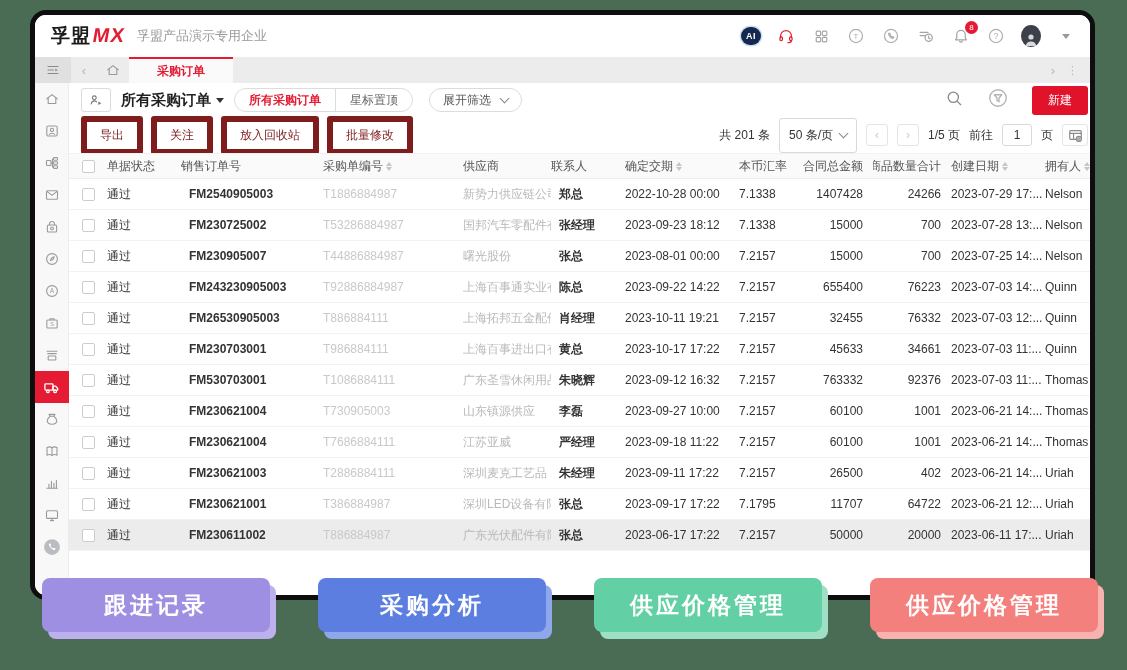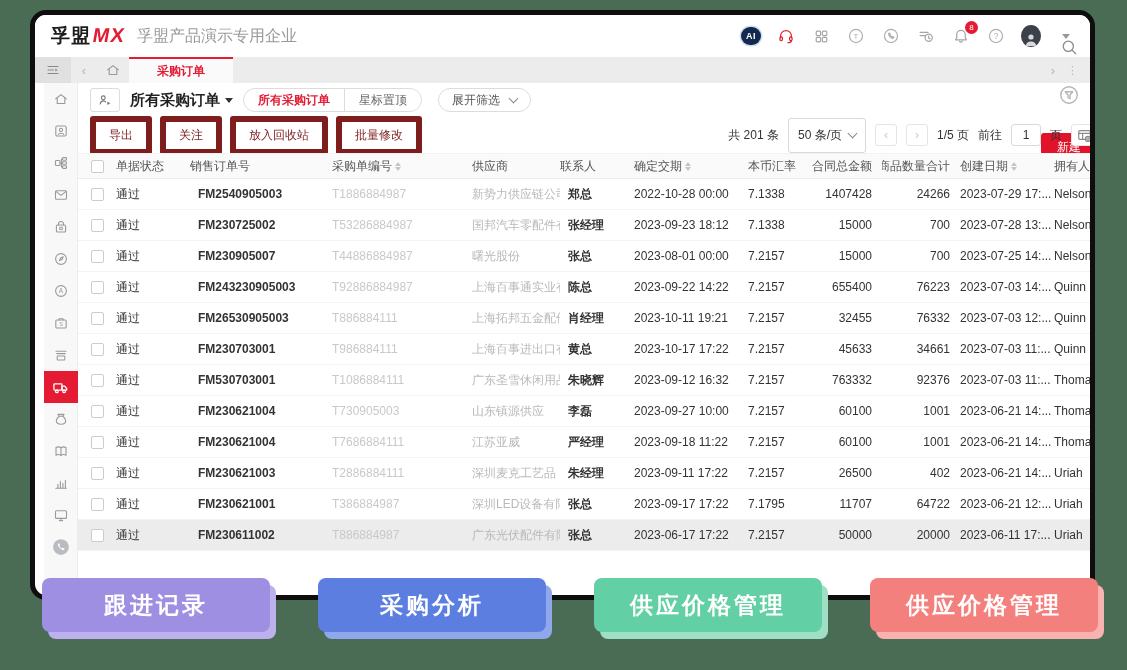--- a/index.html
+++ b/index.html
@@ -7,61 +7,61 @@
   body { background:#4a6b54; font-family:"Liberation Sans", sans-serif; position:relative; overflow:hidden; }
 
   .frame { position:absolute; left:30px; top:10px; width:1065px; height:590px;
            background:#fff; border:5px solid #0e0e0e; border-radius:16px; overflow:hidden; }
 
   
   .app-header { height:42px; display:flex; align-items:center; padding:0 14px 0 16px; background:#fff; }
   .logo { display:flex; align-items:baseline; gap:2px; }
   .logo-black { font-size:19px; font-weight:bold; color:#1c1c1c; letter-spacing:1px; }
   .logo-mx { font-size:20px; font-weight:bold; color:#e41b32; transform:skewX(-10deg); letter-spacing:1px; }
-  .company { font-size:16px; color:#9a9a9a; margin-left:12px; white-space:nowrap; }
+  .company { font-size:13px; color:#9a9a9a; margin-left:12px; white-space:nowrap; }
   .header-icons { margin-left:auto; display:flex; align-items:center; gap:15px; }
   .h-icon { position:relative; display:flex; align-items:center; justify-content:center; width:20px; height:20px; }
   .ai-pill { width:34px; height:18px; border-radius:10px; background:#15294e; color:#fff;
              font-size:9px; font-weight:bold; display:flex; align-items:center; justify-content:center;
              box-shadow:0 0 0 1.5px #cfe0f5; letter-spacing:.5px; }
   .badge { position:absolute; top:-5px; right:-7px; background:#e41b32; color:#fff; font-size:8px;
            min-width:13px; height:13px; border-radius:8px; display:flex; align-items:center; justify-content:center; padding:0 2px; }
   .avatar { width:22px; height:22px; border-radius:50%; background:#3c4049; overflow:hidden; display:flex; align-items:flex-end; justify-content:center; }
   .chev-down { width:0; height:0; border-left:4px solid transparent; border-right:4px solid transparent; border-top:5px solid #9a9a9a; }
 
   
   .tabbar { height:26px; background:#ececec; display:flex; align-items:stretch; font-size:12px; }
   .collapse-box { width:36px; background:#e0e0e0; display:flex; align-items:center; justify-content:center; }
   .nav-arrow { width:26px; display:flex; align-items:center; justify-content:center; color:#b3b3b3; font-size:13px; }
   .home-box { width:32px; display:flex; align-items:center; justify-content:center; }
   .tab-active { background:#fafafa; border-top:2px solid #e41b32; color:#e41b32; font-weight:bold;
                 padding:12px 28px; display:flex; align-items:center; }
   .tab-right { margin-left:auto; display:flex; align-items:center; gap:12px; padding-right:12px; color:#b3b3b3; font-size:13px; }
 
   
-  .body-row { display:flex; height:522px;margin-left:9px; }
+  .body-row { display:flex; height:522px; }
   .sidebar { width:34px; background:#f8f8f9; border-right:1px solid #ededed; display:flex; flex-direction:column; align-items:center; }
   .side-item { width:34px; height:32px; display:flex; align-items:center; justify-content:center; }
   .side-item.active { background:#e41b32; }
   .main { flex:1; display:flex; flex-direction:column; background:#fff; }
 
   
   .filter-row { height:34px; display:flex; align-items:center; gap:10px; padding:0 12px; }
   .icon-btn { width:30px; height:24px; border:1px solid #dcdcdc; border-radius:3px; display:flex;
               align-items:center; justify-content:center; background:#fff; }
   .view-title { font-size:15px; font-weight:bold; color:#1f1f1f; display:flex; align-items:center; gap:5px; }
   .caret { width:0; height:0; border-left:4px solid transparent; border-right:4px solid transparent; border-top:5px solid #333; }
   .segment { display:flex; border:1px solid #dcdcdc; border-radius:14px; overflow:hidden; font-size:12px; height:24px; background:#fff; }
   .seg { padding:0 14px; display:flex; align-items:center; color:#666; }
   .seg.active { color:#e41b32; border-right:1px solid #dcdcdc; font-weight:bold; }
   .pill { border:1px solid #dcdcdc; border-radius:14px; height:24px; padding:0 13px; font-size:12px;
           color:#555; display:flex; align-items:center; gap:10px; background:#fff; margin-left:6px; }
   .chevron { width:7px; height:7px; border-right:1.4px solid #888; border-bottom:1.4px solid #888;
              transform:rotate(45deg); margin-top:-3px; }
-  .filter-right { margin-left:auto; display:flex; align-items:center; gap:24px;flex-direction:column; }
+  .filter-right { margin-left:auto; display:flex; align-items:center; gap:24px; }
   .btn-new { background:#e0132b; color:#fff; font-size:12px; padding:6px 16px; border-radius:3px; border:none; }
 
   
   .toolbar-row { height:36px; display:flex; align-items:center; padding:0 12px; gap:8px; font-size:12px; color:#333; }
   .tb-btn { border:6px solid #7f1d1d; border-radius:3px; padding:5px 13px; background:#fff; color:#7f1d1d; font-size:12px;text-align:center; }
   .tb-right { margin-left:auto; display:flex; align-items:center; gap:9px; }
   .select-box { border:1px solid #d9d9d9; border-radius:3px; padding:8px 9px; display:flex; gap:7px; align-items:center; }
   .page-btn { width:22px; height:22px; border:1px solid #e4e4e4; border-radius:3px; display:flex;
               align-items:center; justify-content:center; color:#c9c9c9; background:#fff; font-size:12px; }
   .goto-input { width:30px; height:22px; border:1px solid #d9d9d9; border-radius:3px; text-align:center; font-size:12px; color:#333; }

